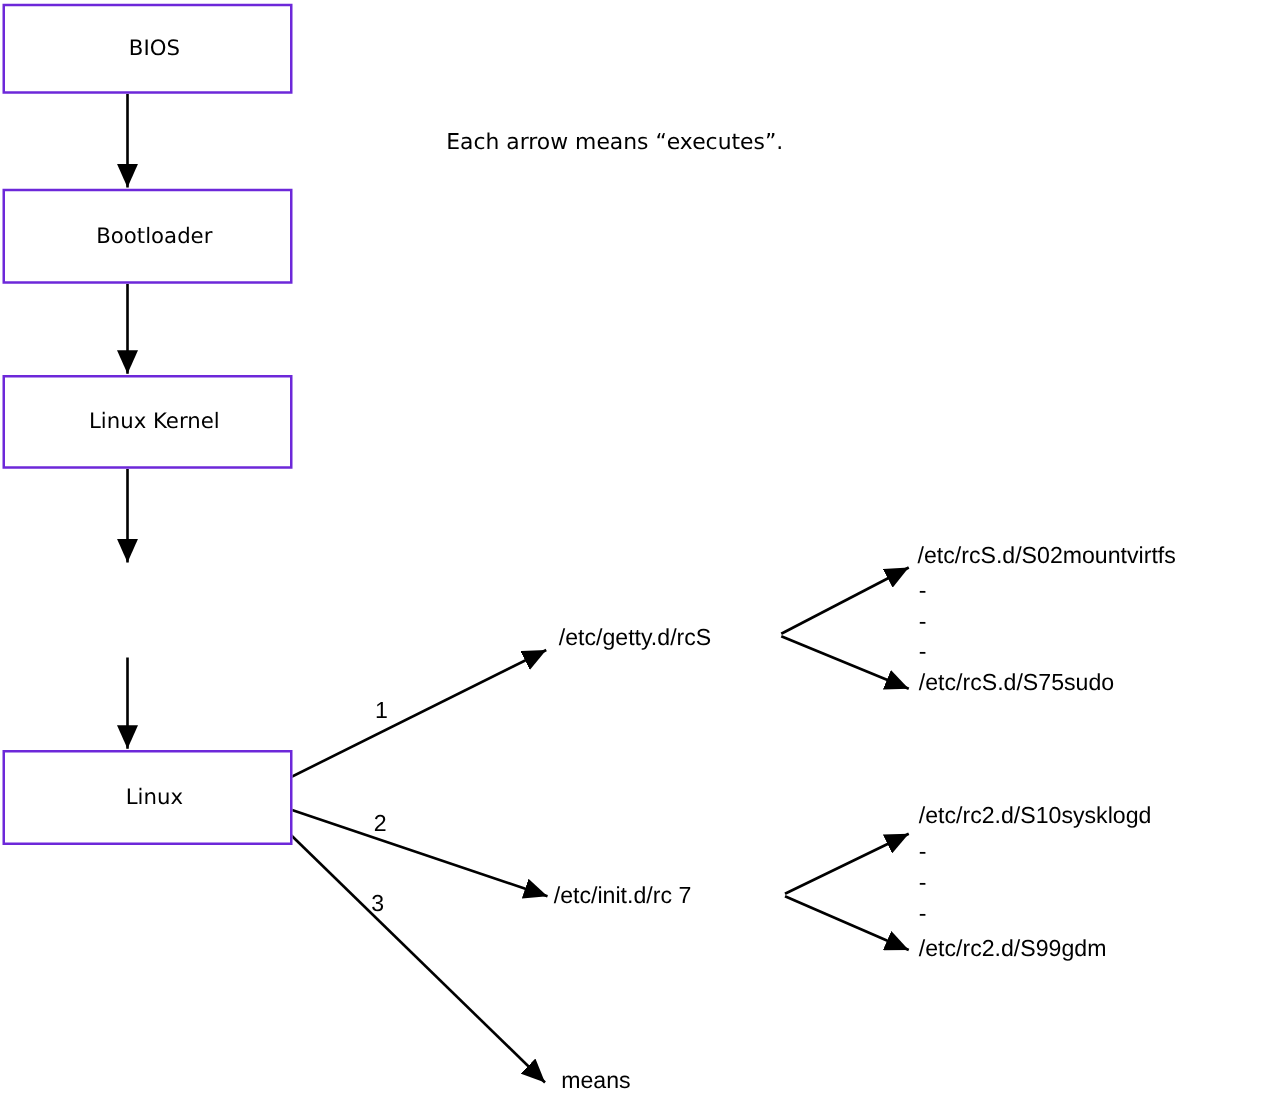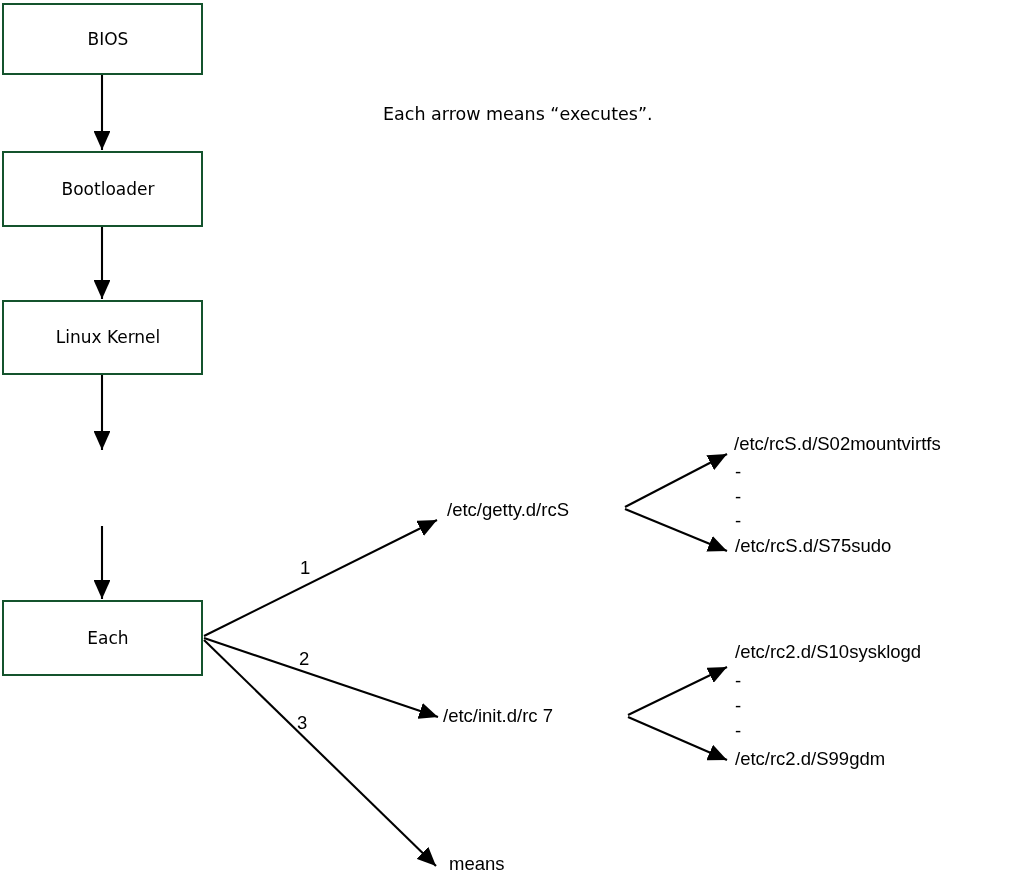--- a/index.html
+++ b/index.html
@@ -17,42 +17,41 @@
     left: 0; top: 0;
     width: 1024px; height: 875px;
   }
   .arrows line {
     stroke: #000000;
     stroke-width: 2.1;
   }
   .node {
     position: absolute;
     left: 2px;
-    width: 201px;
+    width: 232px;
     box-sizing: border-box;
     background: #ffffff;
-    border: 2px solid #14532d;
+    border: 2px solid #6d28d9;
     display: flex;
     align-items: center;
     justify-content: center;
     padding-left: 11px;
   }
   .node-label {
     font-size: 17px;
     line-height: 1;
     white-space: pre;
   }
   .caption {
     position: absolute;
     left: 357px;
     top: 104px;
     font-size: 17.5px;
     line-height: 1.2;
     white-space: pre;
-    margin-left: 26px;
   }
   .mono {
     position: absolute;
     font-family: Liberation Sans, sans-serif;
     font-size: 18.5px;
     line-height: 1;
     white-space: pre;
   }
 </style>
 </head>
@@ -86,21 +85,21 @@
   <div class="node" style="top:3px;height:72px">
     <span class="node-label">BIOS</span>
   </div>
   <div class="node" style="top:151px;height:76px">
     <span class="node-label">Bootloader</span>
   </div>
   <div class="node" style="top:300px;height:75px">
     <span class="node-label">Linux Kernel</span>
   </div>
   <div class="node" style="top:600px;height:76px">
-    <span class="node-label">Each</span>
+    <span class="node-label">Linux</span>
   </div>
 
   <div class="caption">Each arrow means “executes”.</div>
 
   <div class="mono" style="left:300px;top:559px">1</div>
   <div class="mono" style="left:299px;top:650px">2</div>
   <div class="mono" style="left:297px;top:714px">3</div>
 
   <div class="mono" style="left:447px;top:501px">/etc/getty.d/rcS</div>
   <div class="mono" style="left:443px;top:707px">/etc/init.d/rc 7</div>

